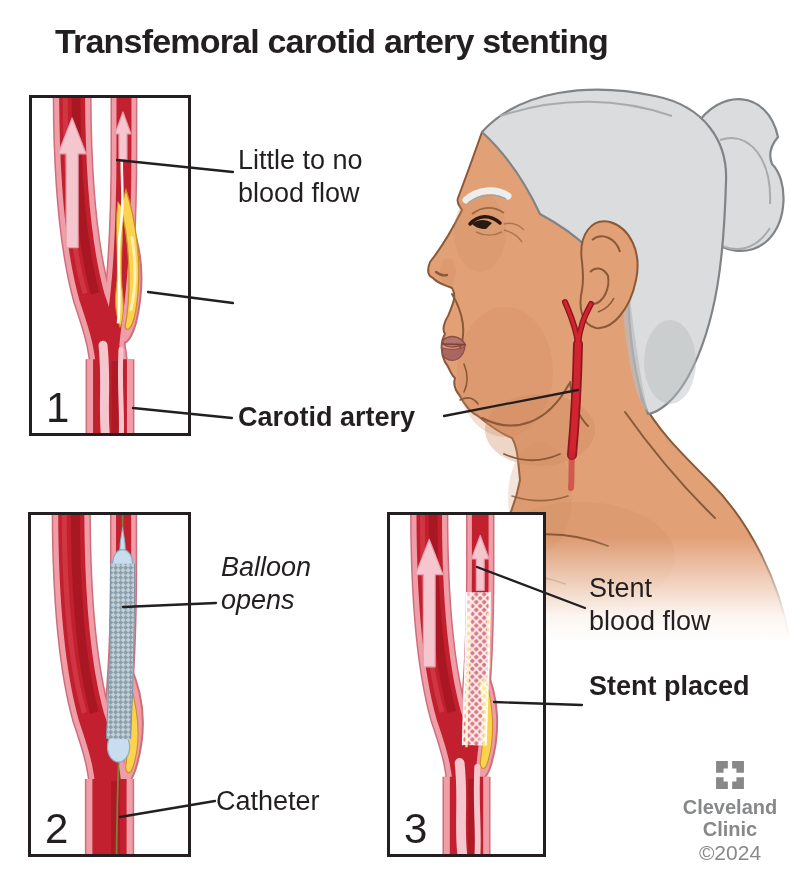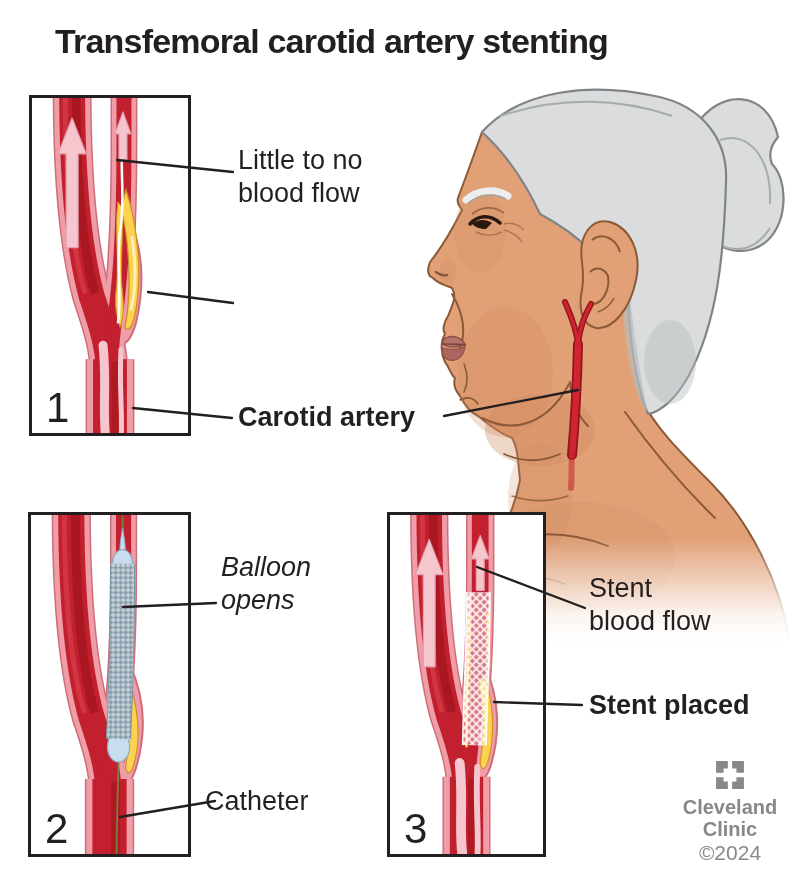--- a/index.html
+++ b/index.html
@@ -15,23 +15,23 @@
   #panel2{left:28px;top:512px;width:163px;height:345px;}
   #panel3{left:387px;top:512px;width:159px;height:345px;}
   #head-svg{left:420px;top:82px;width:380px;height:560px;z-index:1;}
   #leaders{left:0;top:0;width:800px;height:888px;z-index:4;pointer-events:none;}
   .lbl{position:absolute;font-size:27px;line-height:33px;color:#231f20;white-space:nowrap;z-index:5;}
   .lbl.bold{font-weight:bold;}
   #lbl-little{left:238px;top:144px;}
   #lbl-fatty{left:238px;top:289px;}
   #lbl-carotid{left:238px;top:401px;}
   #lbl-balloon{left:221px;top:551px;font-style:italic;}
-  #lbl-catheter{left:205px;top:785px;text-align:center;}
+  #lbl-catheter{left:216px;top:785px;text-align:center;}
   #lbl-good{left:589px;top:572px;}
-  #lbl-stent{left:589px;top:689px;}
+  #lbl-stent{left:589px;top:670px;}
   #credit{left:655px;top:760px;width:150px;text-align:center;z-index:3;color:#87888a;}
   #credit .cc-mark{width:30px;height:30px;margin:0 auto 6px auto;display:block;}
   #credit .cc-name{font-size:20px;font-weight:bold;line-height:22px;}
   #credit .cc-year{font-size:21px;line-height:26px;font-weight:normal;}
 </style>
 </head>
 <body>
 
 <div id="stage">
 

